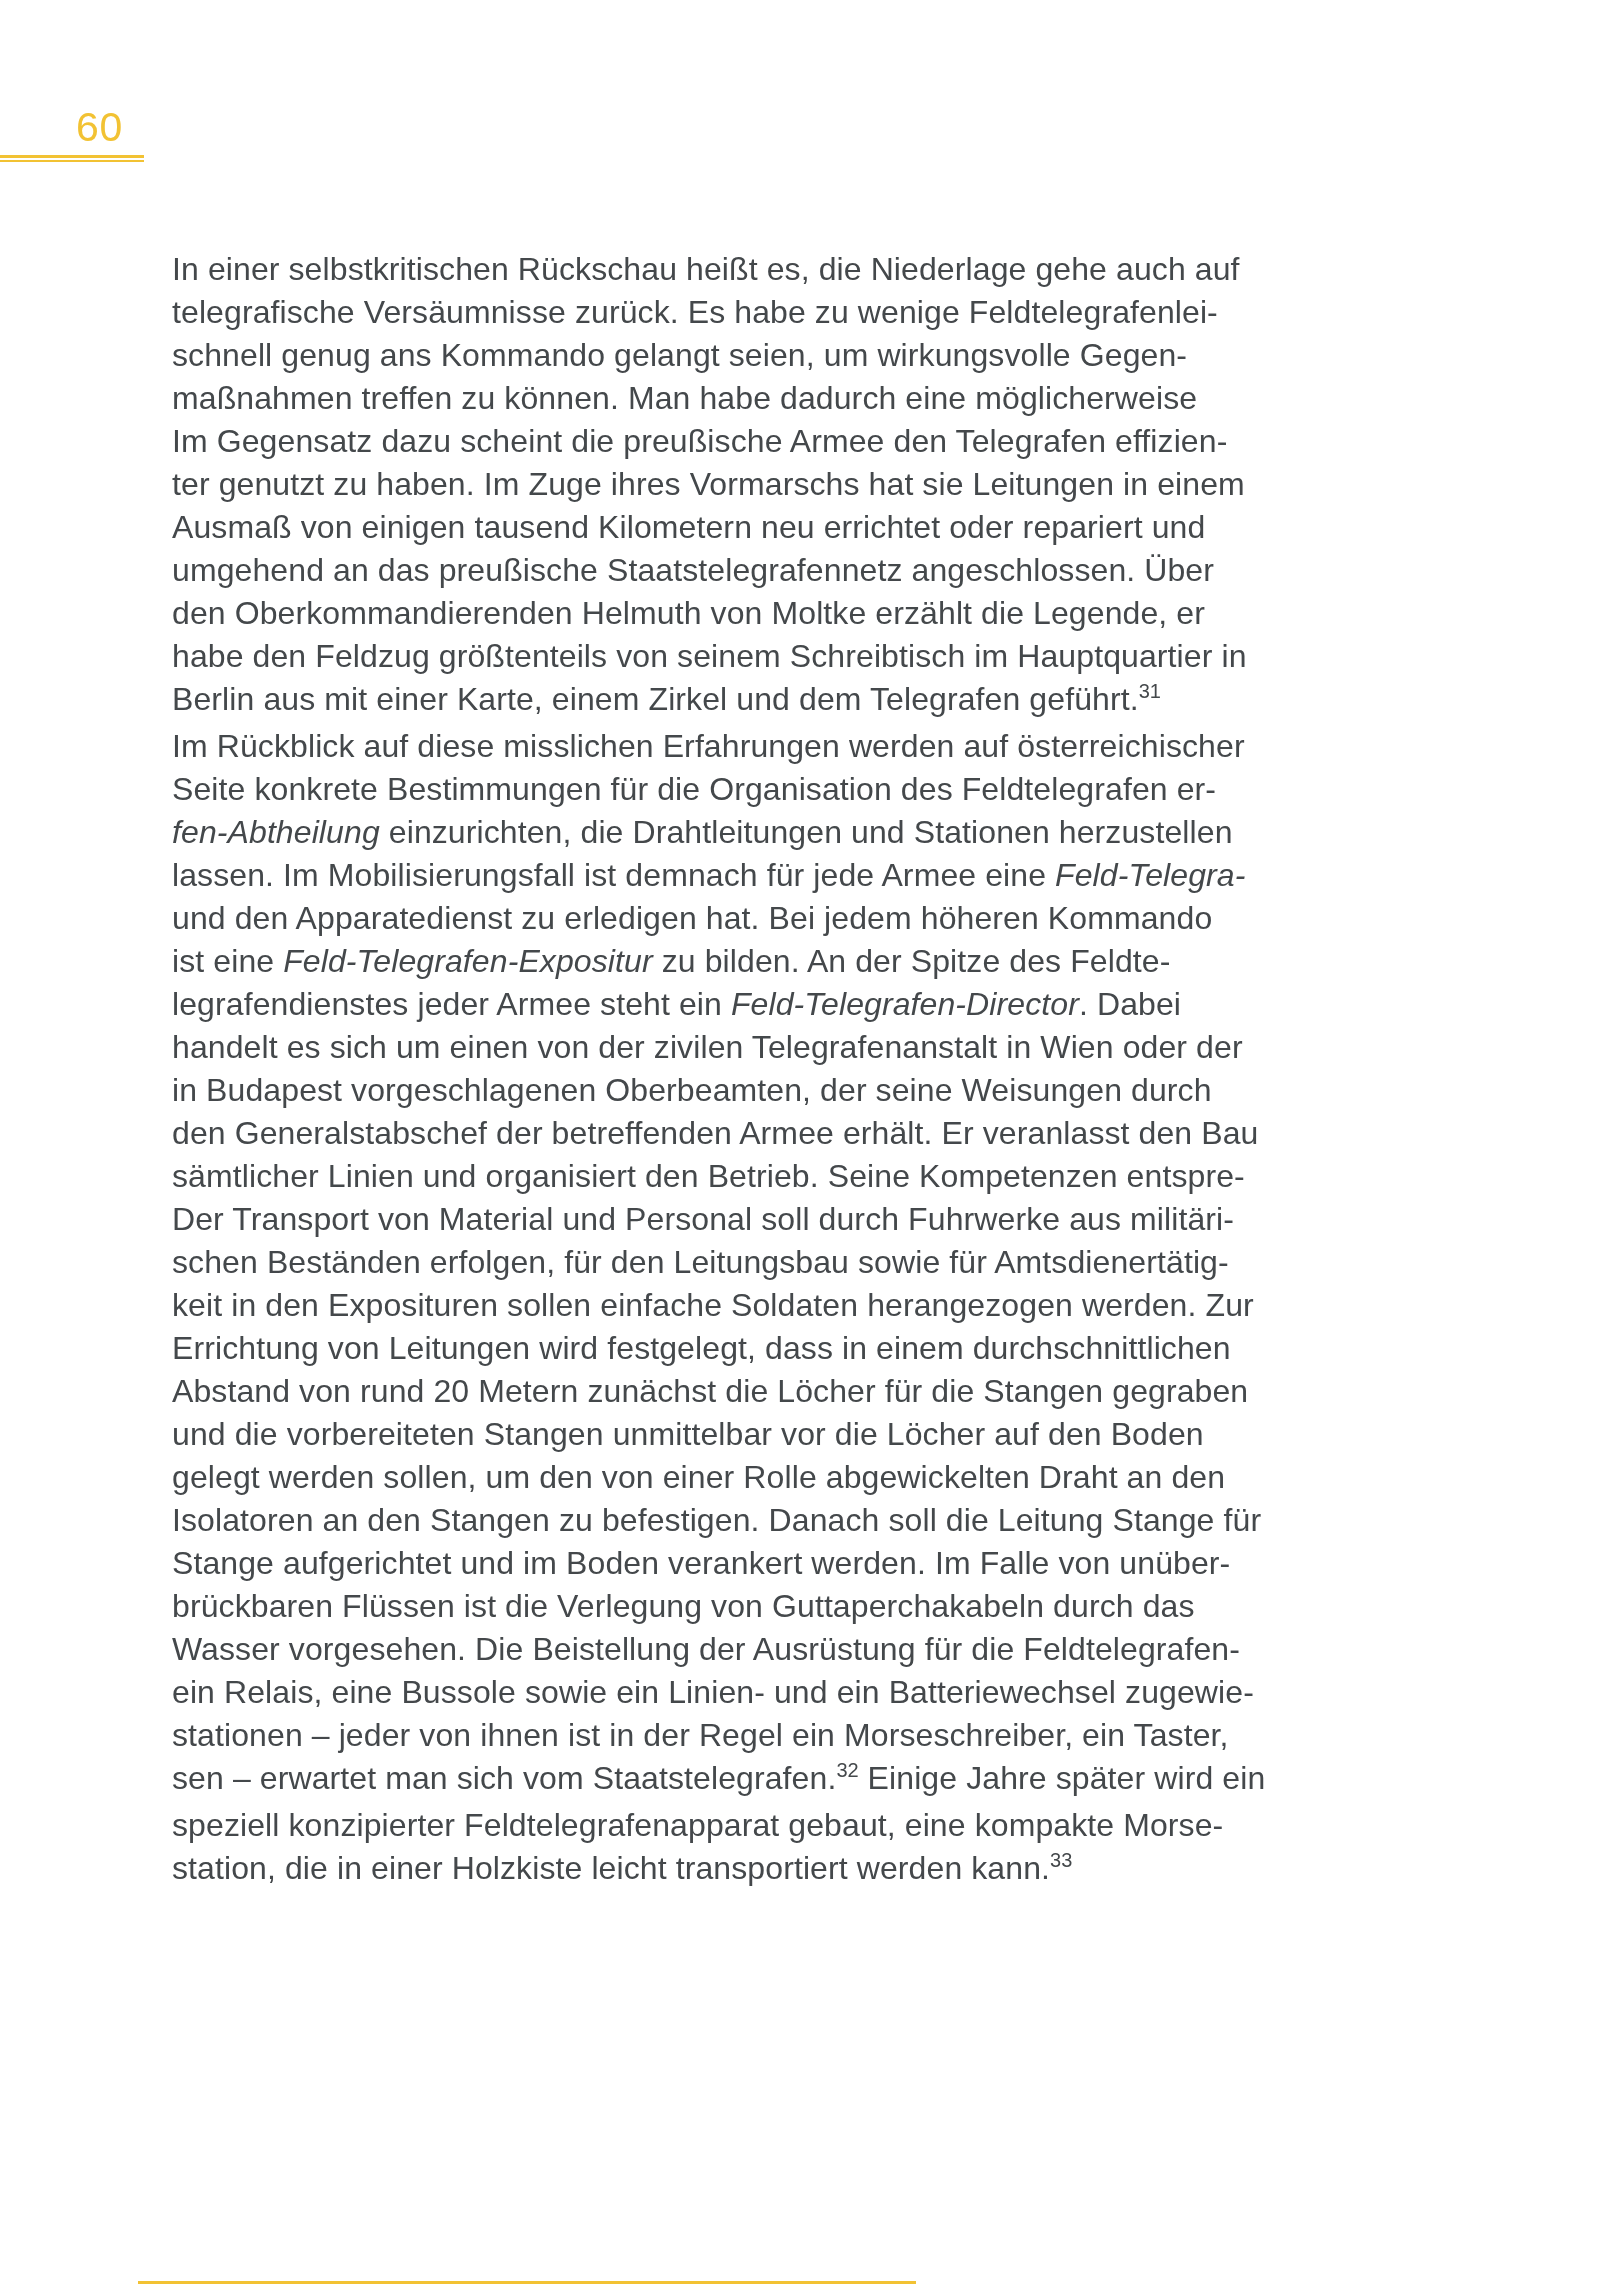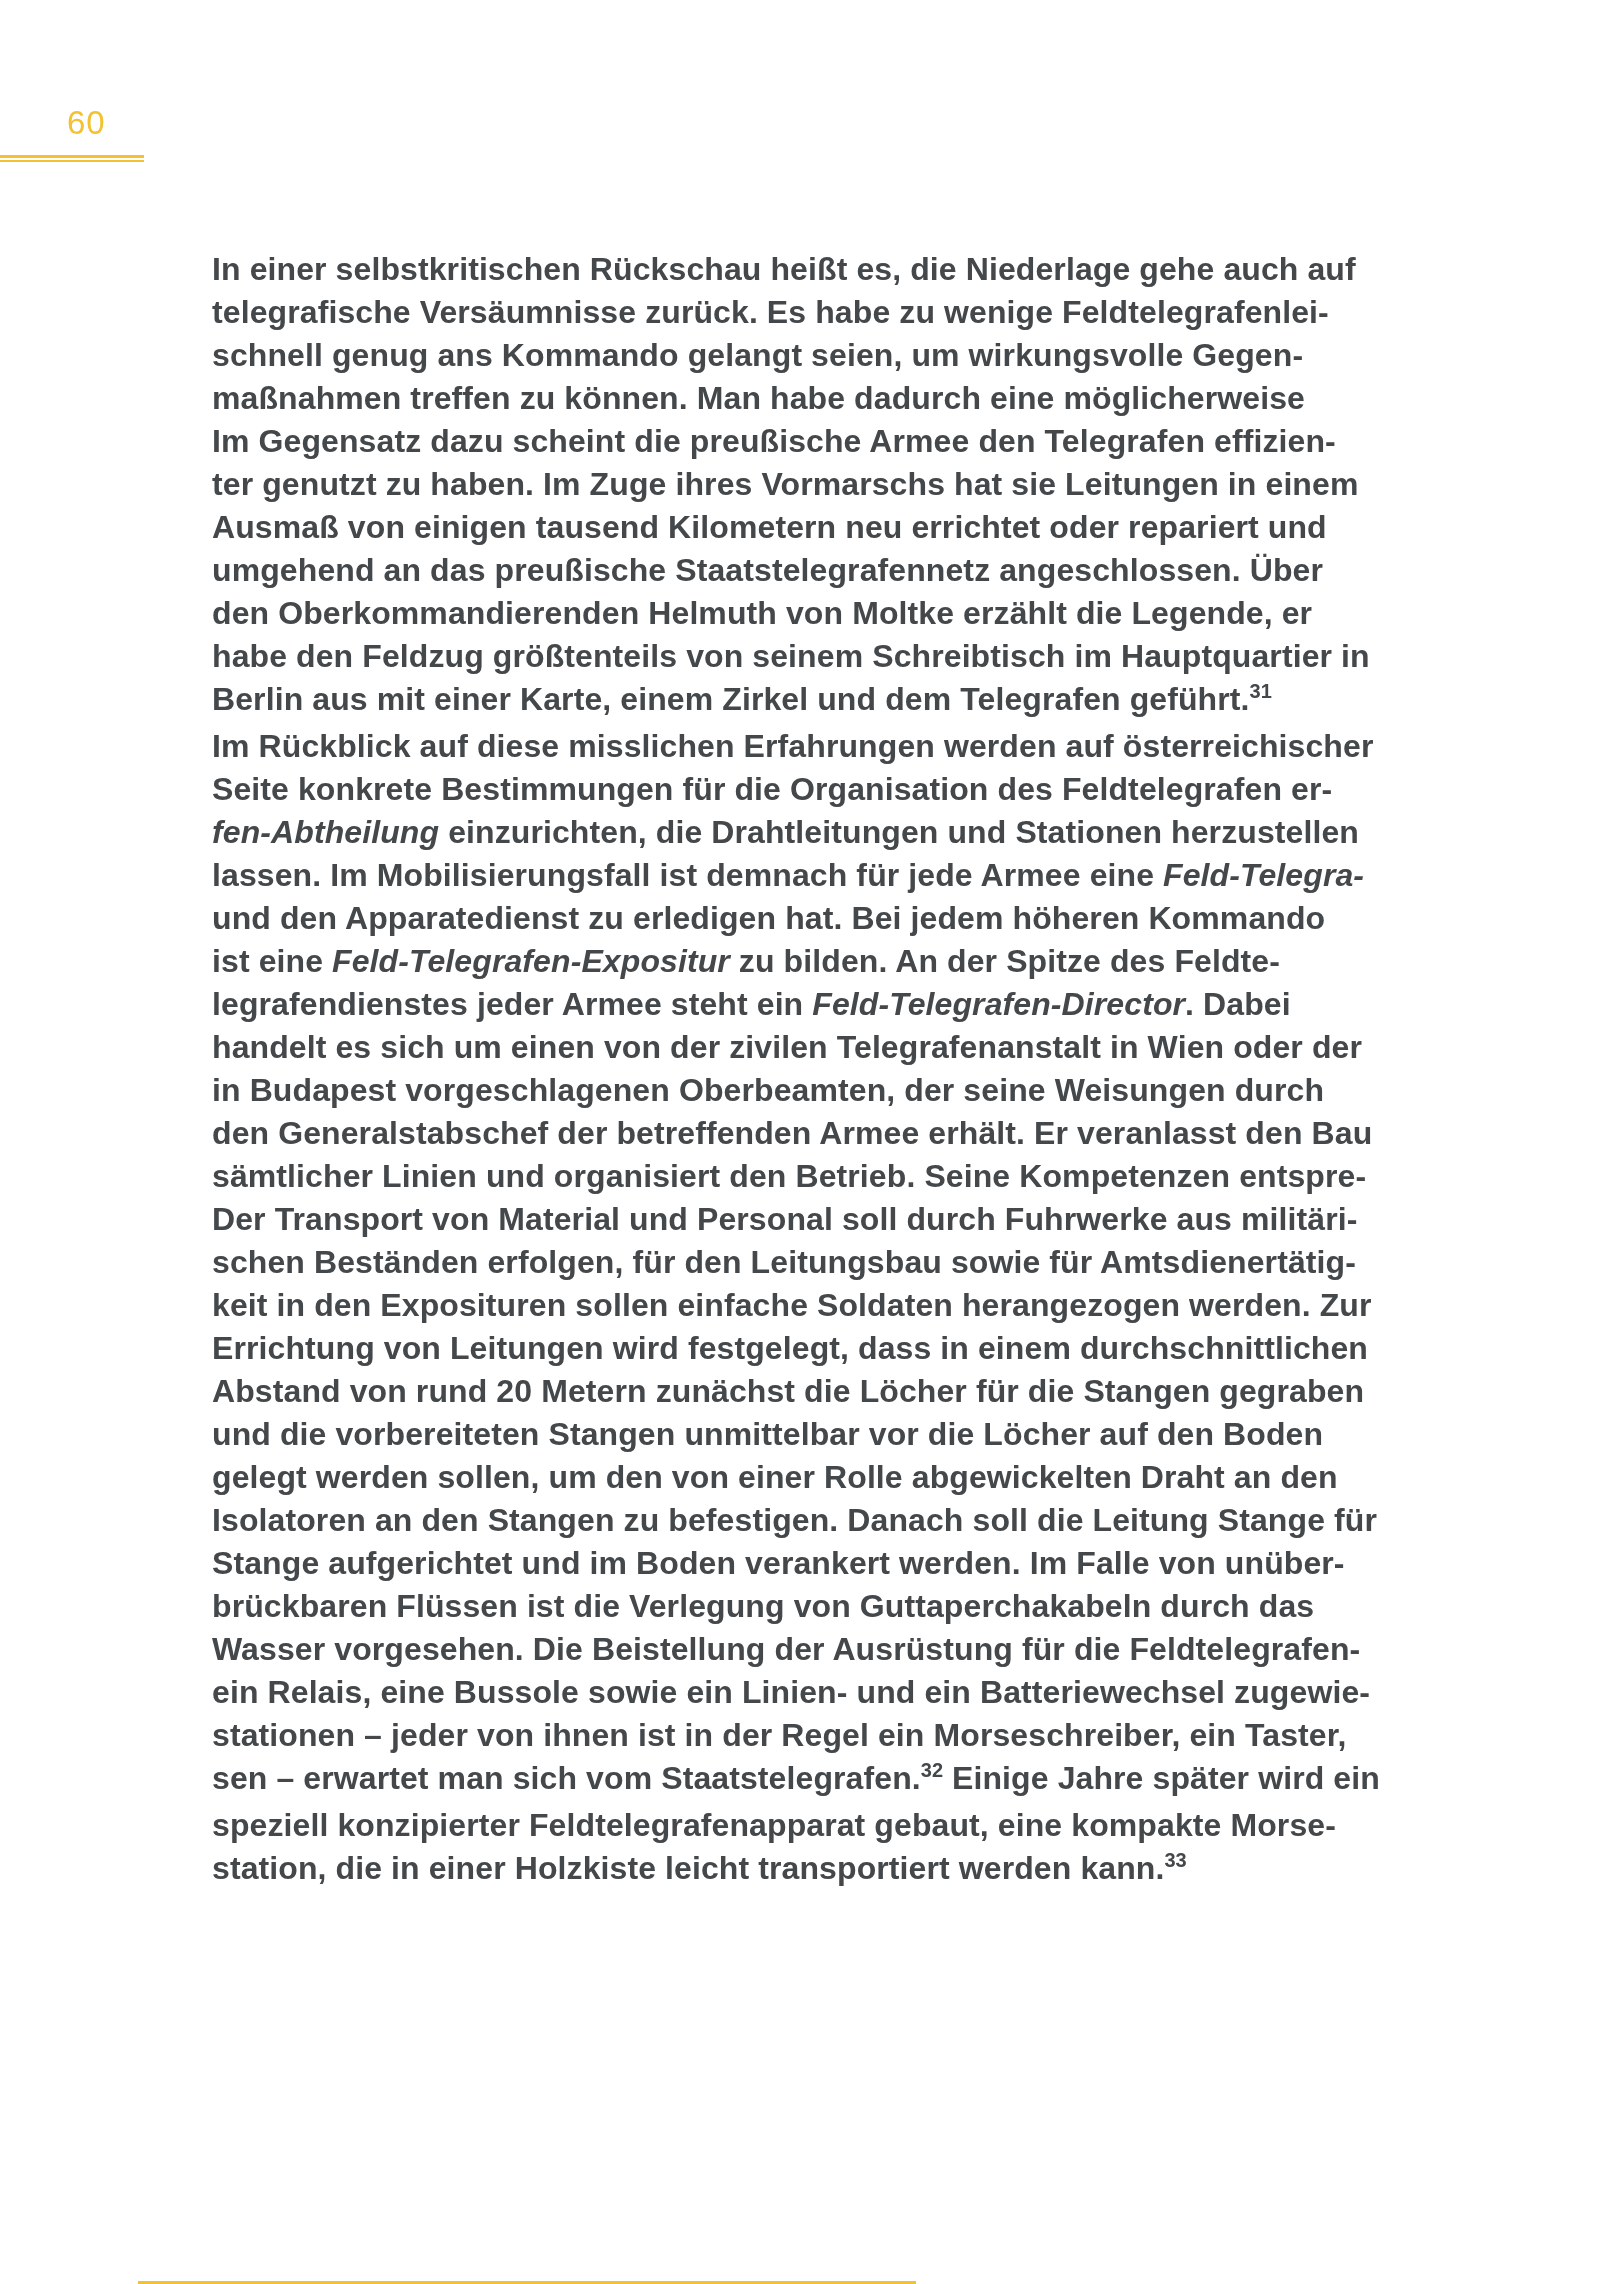--- a/index.html
+++ b/index.html
@@ -13,47 +13,46 @@
     background: #ffffff;
     overflow: hidden;
     font-family: "Liberation Sans", "DejaVu Sans", sans-serif;
   }
   :root {
     --accent: #F2C233;
     --text-color: #44484B;
   }
   .page-number {
     position: absolute;
-    left: 67px;
+    left: 76px;
     top: 104px;
-    font-size: 33px;
+    font-size: 41px;
     font-weight: 400;
     color: var(--accent);
     letter-spacing: 0.8px;
   }
   .top-rule {
     position: absolute;
     left: 0;
     top: 155px;
     width: 144px;
     height: 2.4px;
     border-top: 3.2px solid var(--accent);
     border-bottom: 2.4px solid var(--accent);
   }
   .body-text {
     position: absolute;
     left: 172px;
     top: 248px;
     width: 1173px;
     font-size: 32px;
-    font-weight: 700;
+    font-weight: 400;
     line-height: 43px;
     color: var(--text-color);
     letter-spacing: 0.1px;
-    margin-left: 40px;
   }
   .text-line {
     white-space: nowrap;
   }
   .italic {
     font-style: italic;
   }
   .sup {
     font-size: 20px;
     position: relative;

